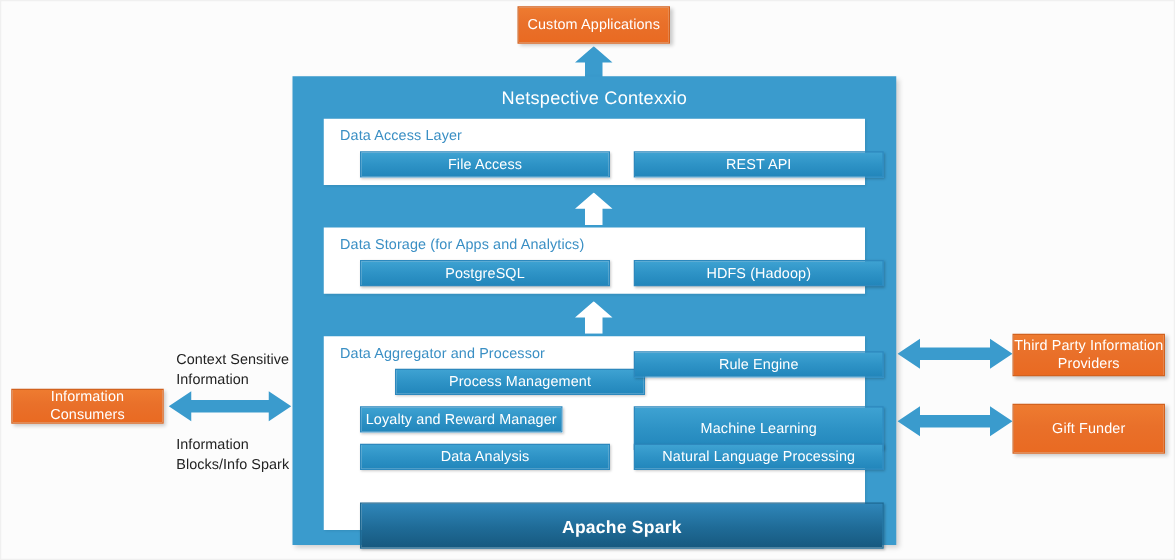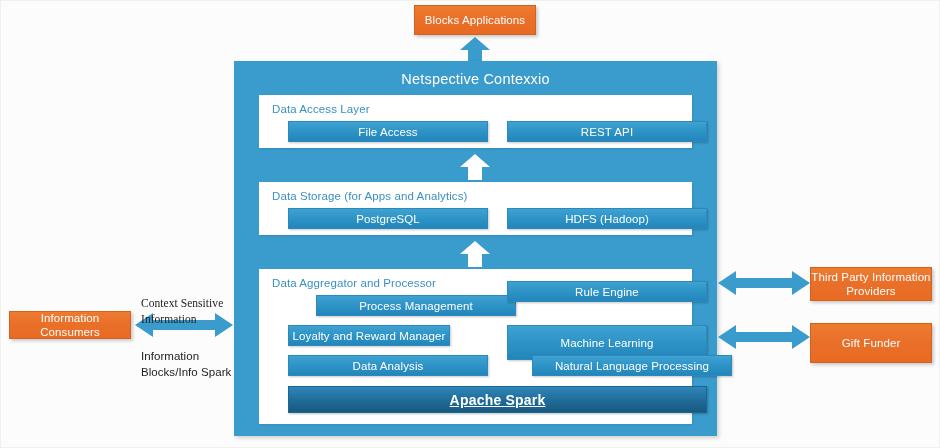--- a/index.html
+++ b/index.html
@@ -126,21 +126,21 @@
     line-height: 1.35;
     letter-spacing: 0.05px;
   }
 </style>
 </head>
 <body>
 
 <div id="canvas">
 
   <div class="orange-box" id="custom-applications" style="left:413px; top:4px; width:122px; height:30px;">
-    <span>Blocks Applications</span>
+    <span>Custom Applications</span>
   </div>
 
   <svg class="arrow-up" style="left:458px; top:36px;" width="32" height="26" viewBox="0 0 32 26">
     <polygon points="16,0 31,13 23,13 23,26 9,26 9,13 1,13" fill="#3a9bcd"></polygon>
   </svg>
 
   <div id="main-panel">
 
     <div id="main-title">Netspective Contexxio</div>
 
@@ -184,40 +184,40 @@
       <div class="item-btn" style="left:29px; top:86px; width:200px; height:21px;">
         <span>Data Analysis</span>
       </div>
 
       <div class="item-btn" style="left:248px; top:12px; width:200px; height:21px;">
         <span>Rule Engine</span>
       </div>
       <div class="item-btn" style="left:248px; top:56px; width:200px; height:35px;">
         <span>Machine Learning</span>
       </div>
-      <div class="item-btn" style="left:248px; top:86px; width:200px; height:21px;margin-left:25px;">
+      <div class="item-btn" style="left:248px; top:86px; width:200px; height:21px;">
         <span>Natural Language Processing</span>
       </div>
 
-      <div class="spark-btn" style="left:29px; top:117px; width:419px; height:27px;text-decoration:underline;">
+      <div class="spark-btn" style="left:29px; top:133px; width:419px; height:37px;">
         <span>Apache Spark</span>
       </div>
     </div>
 
   </div>
 
   <div class="orange-box" id="information-consumers" style="left:8px; top:310px; width:122px; height:28px;">
     <span>Information Consumers</span>
   </div>
 
   <svg class="arrow-lr" style="left:134px; top:310px;" width="98" height="28" viewBox="0 0 98 28">
     <polygon points="0,14 18,2 18,9 80,9 80,2 98,14 80,26 80,19 18,19 18,26" fill="#3a9bcd"></polygon>
   </svg>
 
-  <div class="note" style="left:140px; top:295px; width:100px;font-family:Liberation Serif, serif;">
+  <div class="note" style="left:140px; top:280px; width:100px;">
     <div>Context Sensitive</div>
     <div>Information</div>
   </div>
 
   <div class="note" style="left:140px; top:348px; width:110px;">
     <div>Information</div>
     <div>Blocks/Info Spark</div>
   </div>
 
   <svg class="arrow-lr" style="left:717px; top:268px;" width="92" height="28" viewBox="0 0 92 28">

